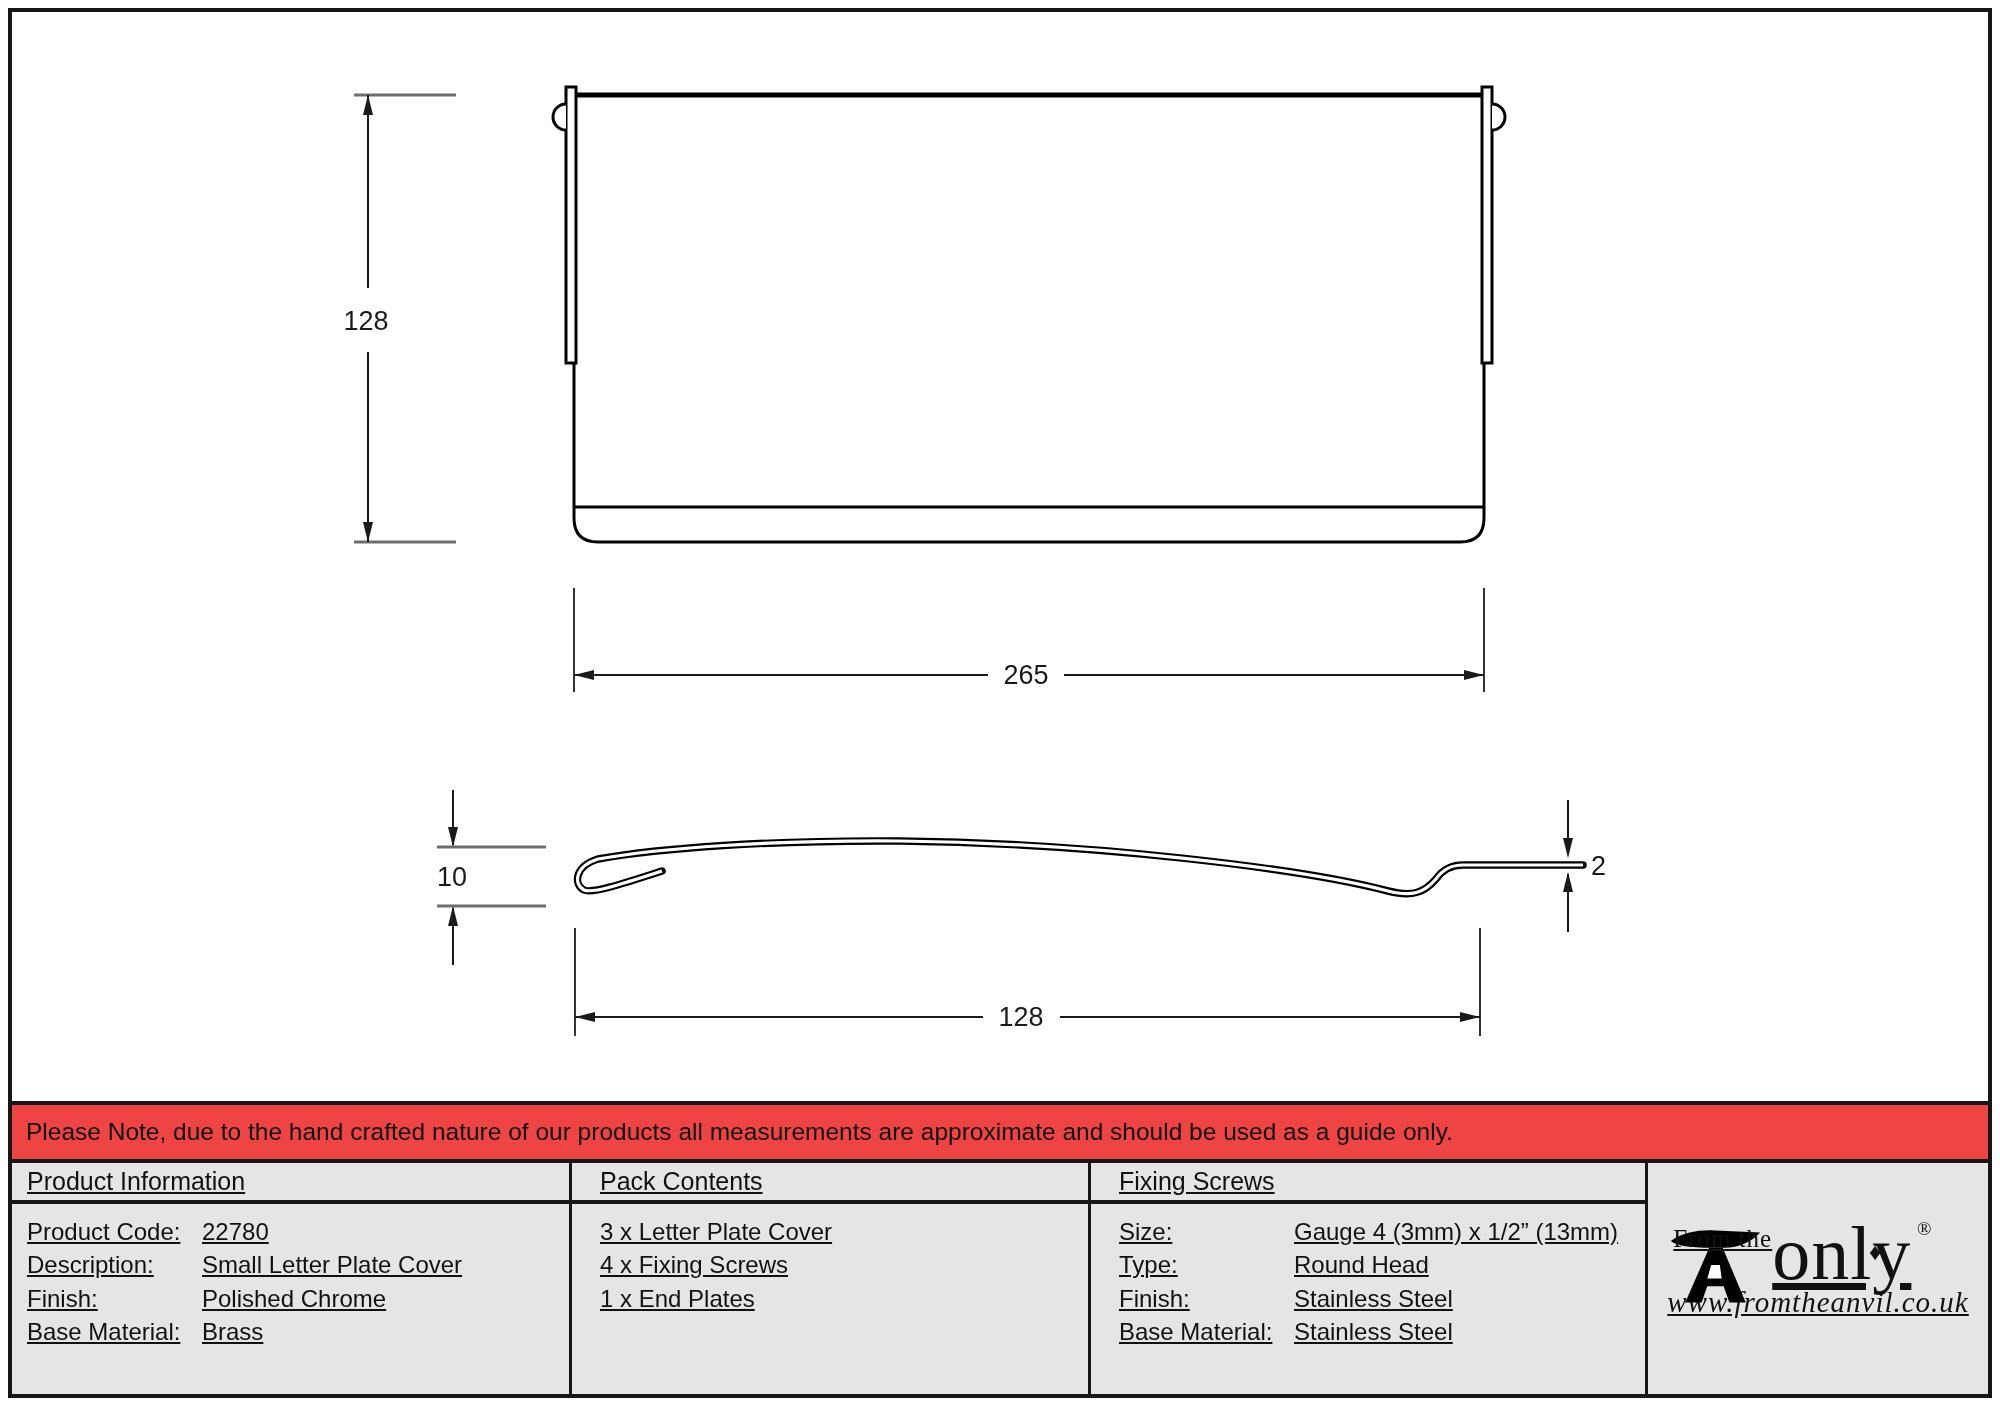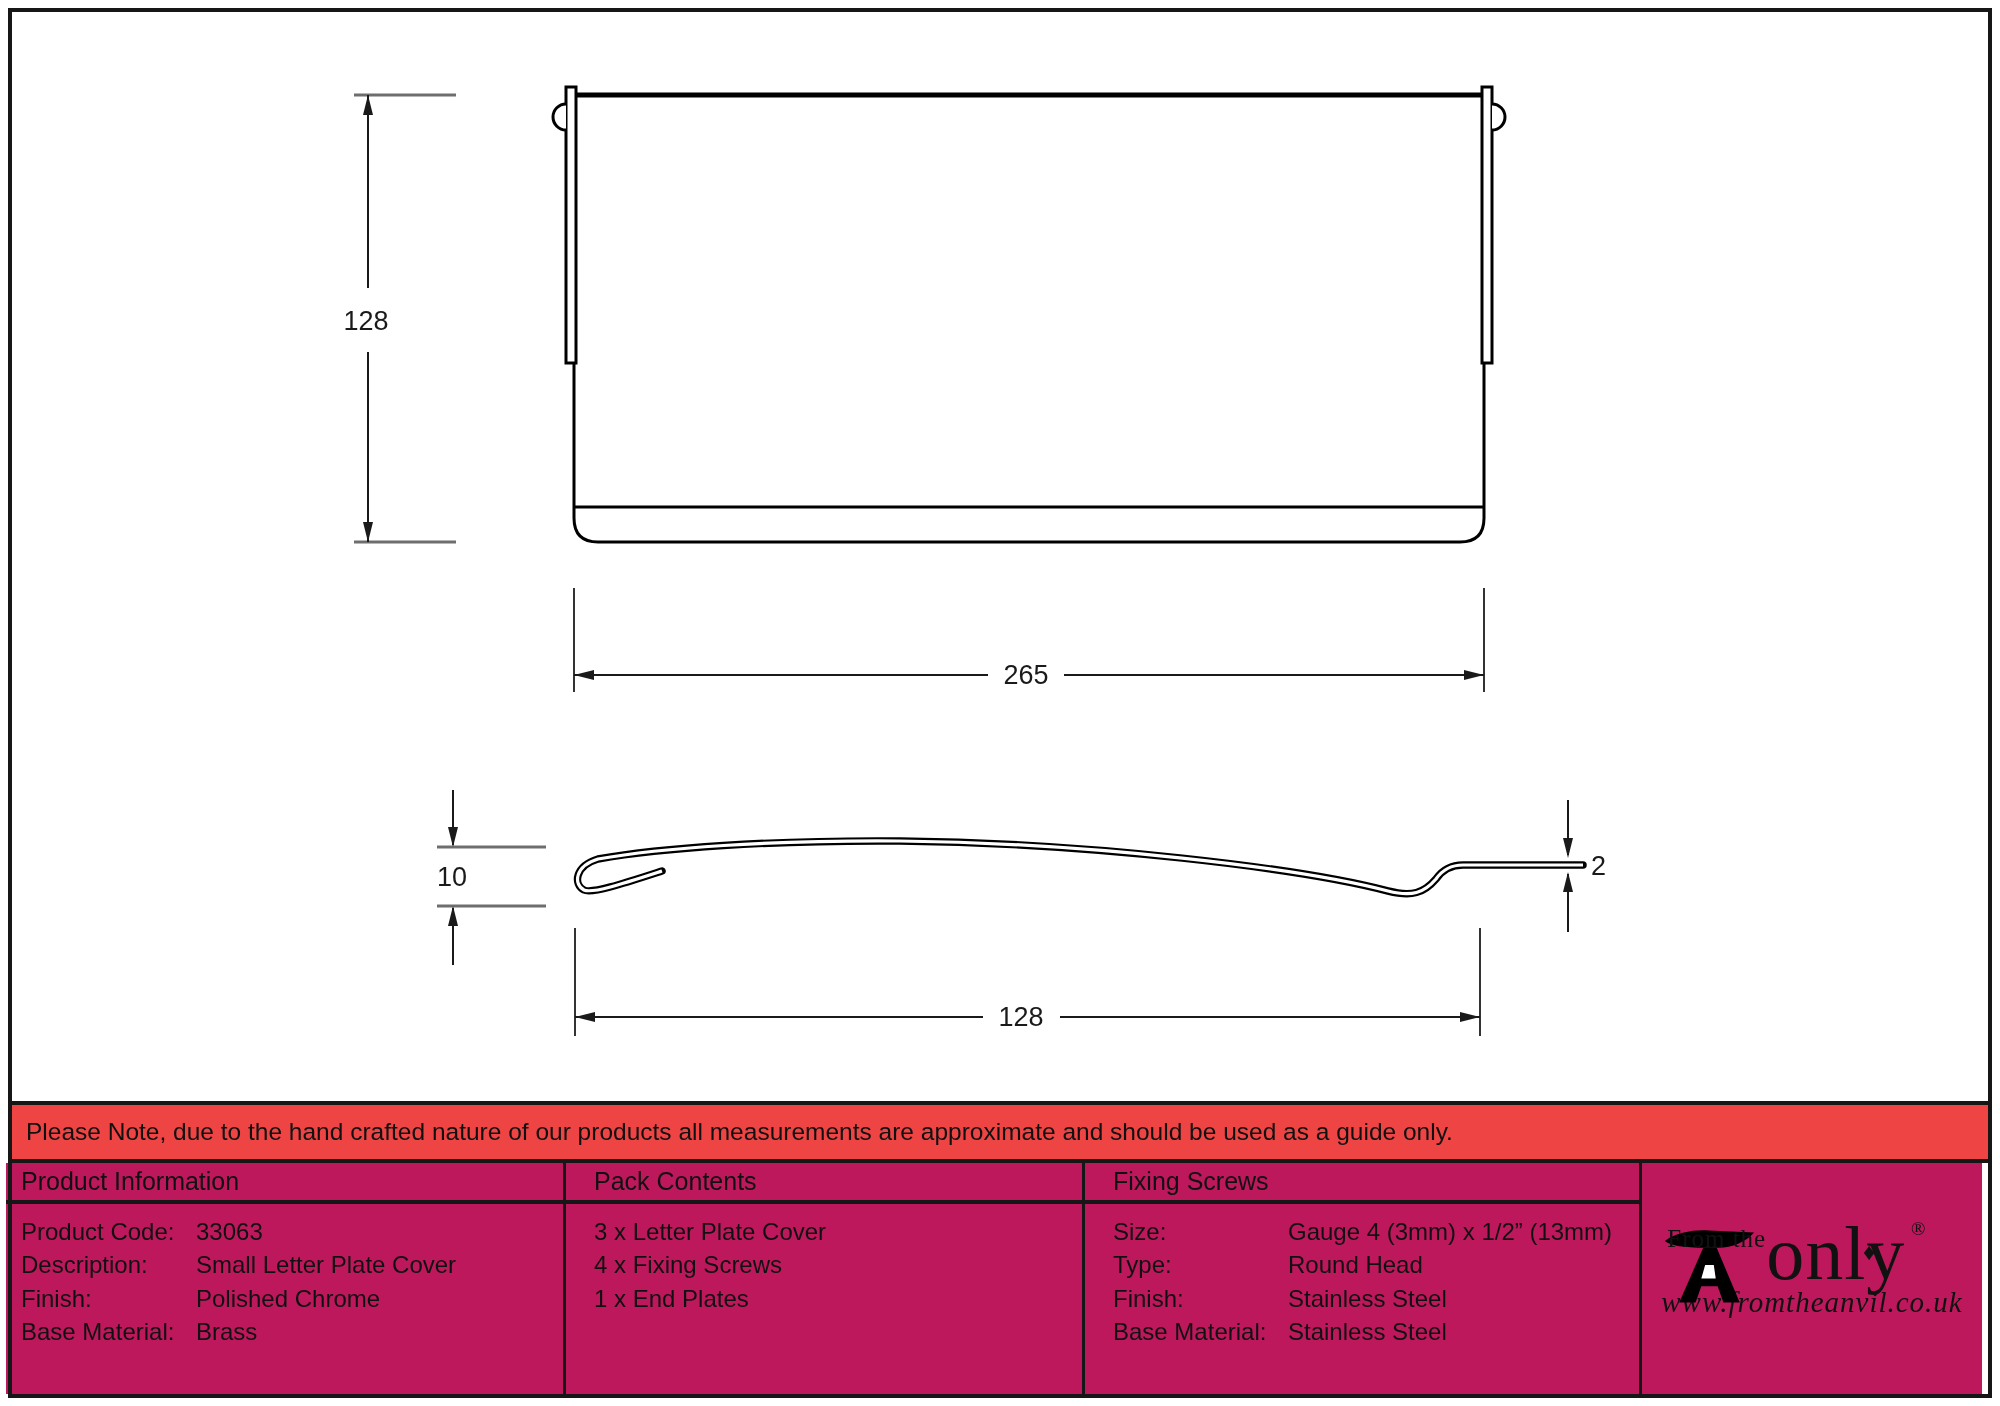--- a/index.html
+++ b/index.html
@@ -9,22 +9,22 @@
   svg{position:absolute;left:0;top:0;}
   svg text{font-family:"Liberation Sans",sans-serif;fill:#1a1a1a;}
   .dimlabel{font-size:27px;}
 
   
   .note-row{position:absolute;left:12px;width:1976px;top:1101px;height:62px;box-sizing:border-box;
             border-top:4px solid #161616;border-bottom:4px solid #161616;background:#ef4444;z-index:4;}
   .note-row .txt{line-height:54px;padding-left:14px;font-size:24.5px;}
 
   
-  .spec-table{position:absolute;left:6px;top:1163px;width:1976px;height:231px;z-index:4;background:#be185d;
-              display:grid;grid-template-columns:560px 519px 557px 1fr;grid-template-rows:41px 1fr;}
+  .spec-table{position:absolute;left:12px;top:1163px;width:1976px;height:231px;z-index:4;background:#e5e5e5;
+              display:grid;grid-template-columns:560px 519px 557px 1fr;grid-template-rows:41px 1fr;text-decoration:underline;}
   .hcell{box-sizing:border-box;border-bottom:4px solid #161616;font-size:25px;display:flex;align-items:center;}
   .bcell{box-sizing:border-box;padding-top:11px;}
   .rb{border-right:3px solid #161616;}
   .pl1{padding-left:15px;}
   .pl2{padding-left:28px;}
   .trow{height:33.5px;display:flex;align-items:center;font-size:24px;}
   .lbl{width:175px;flex:none;}
   .val{flex:1;}
 
   
@@ -152,21 +152,21 @@
             <span class="rmark">®</span>
           </div>
         </div>
         <div class="brand-url">www.fromtheanvil.co.uk</div>
       </div>
     </div>
 
     <div class="bcell rb pl1">
       <div class="trow">
         <span class="lbl">Product Code:</span>
-        <span class="val">33063</span>
+        <span class="val">22780</span>
       </div>
       <div class="trow">
         <span class="lbl">Description:</span>
         <span class="val">Small Letter Plate Cover</span>
       </div>
       <div class="trow">
         <span class="lbl">Finish:</span>
         <span class="val">Polished Chrome</span>
       </div>
       <div class="trow">

